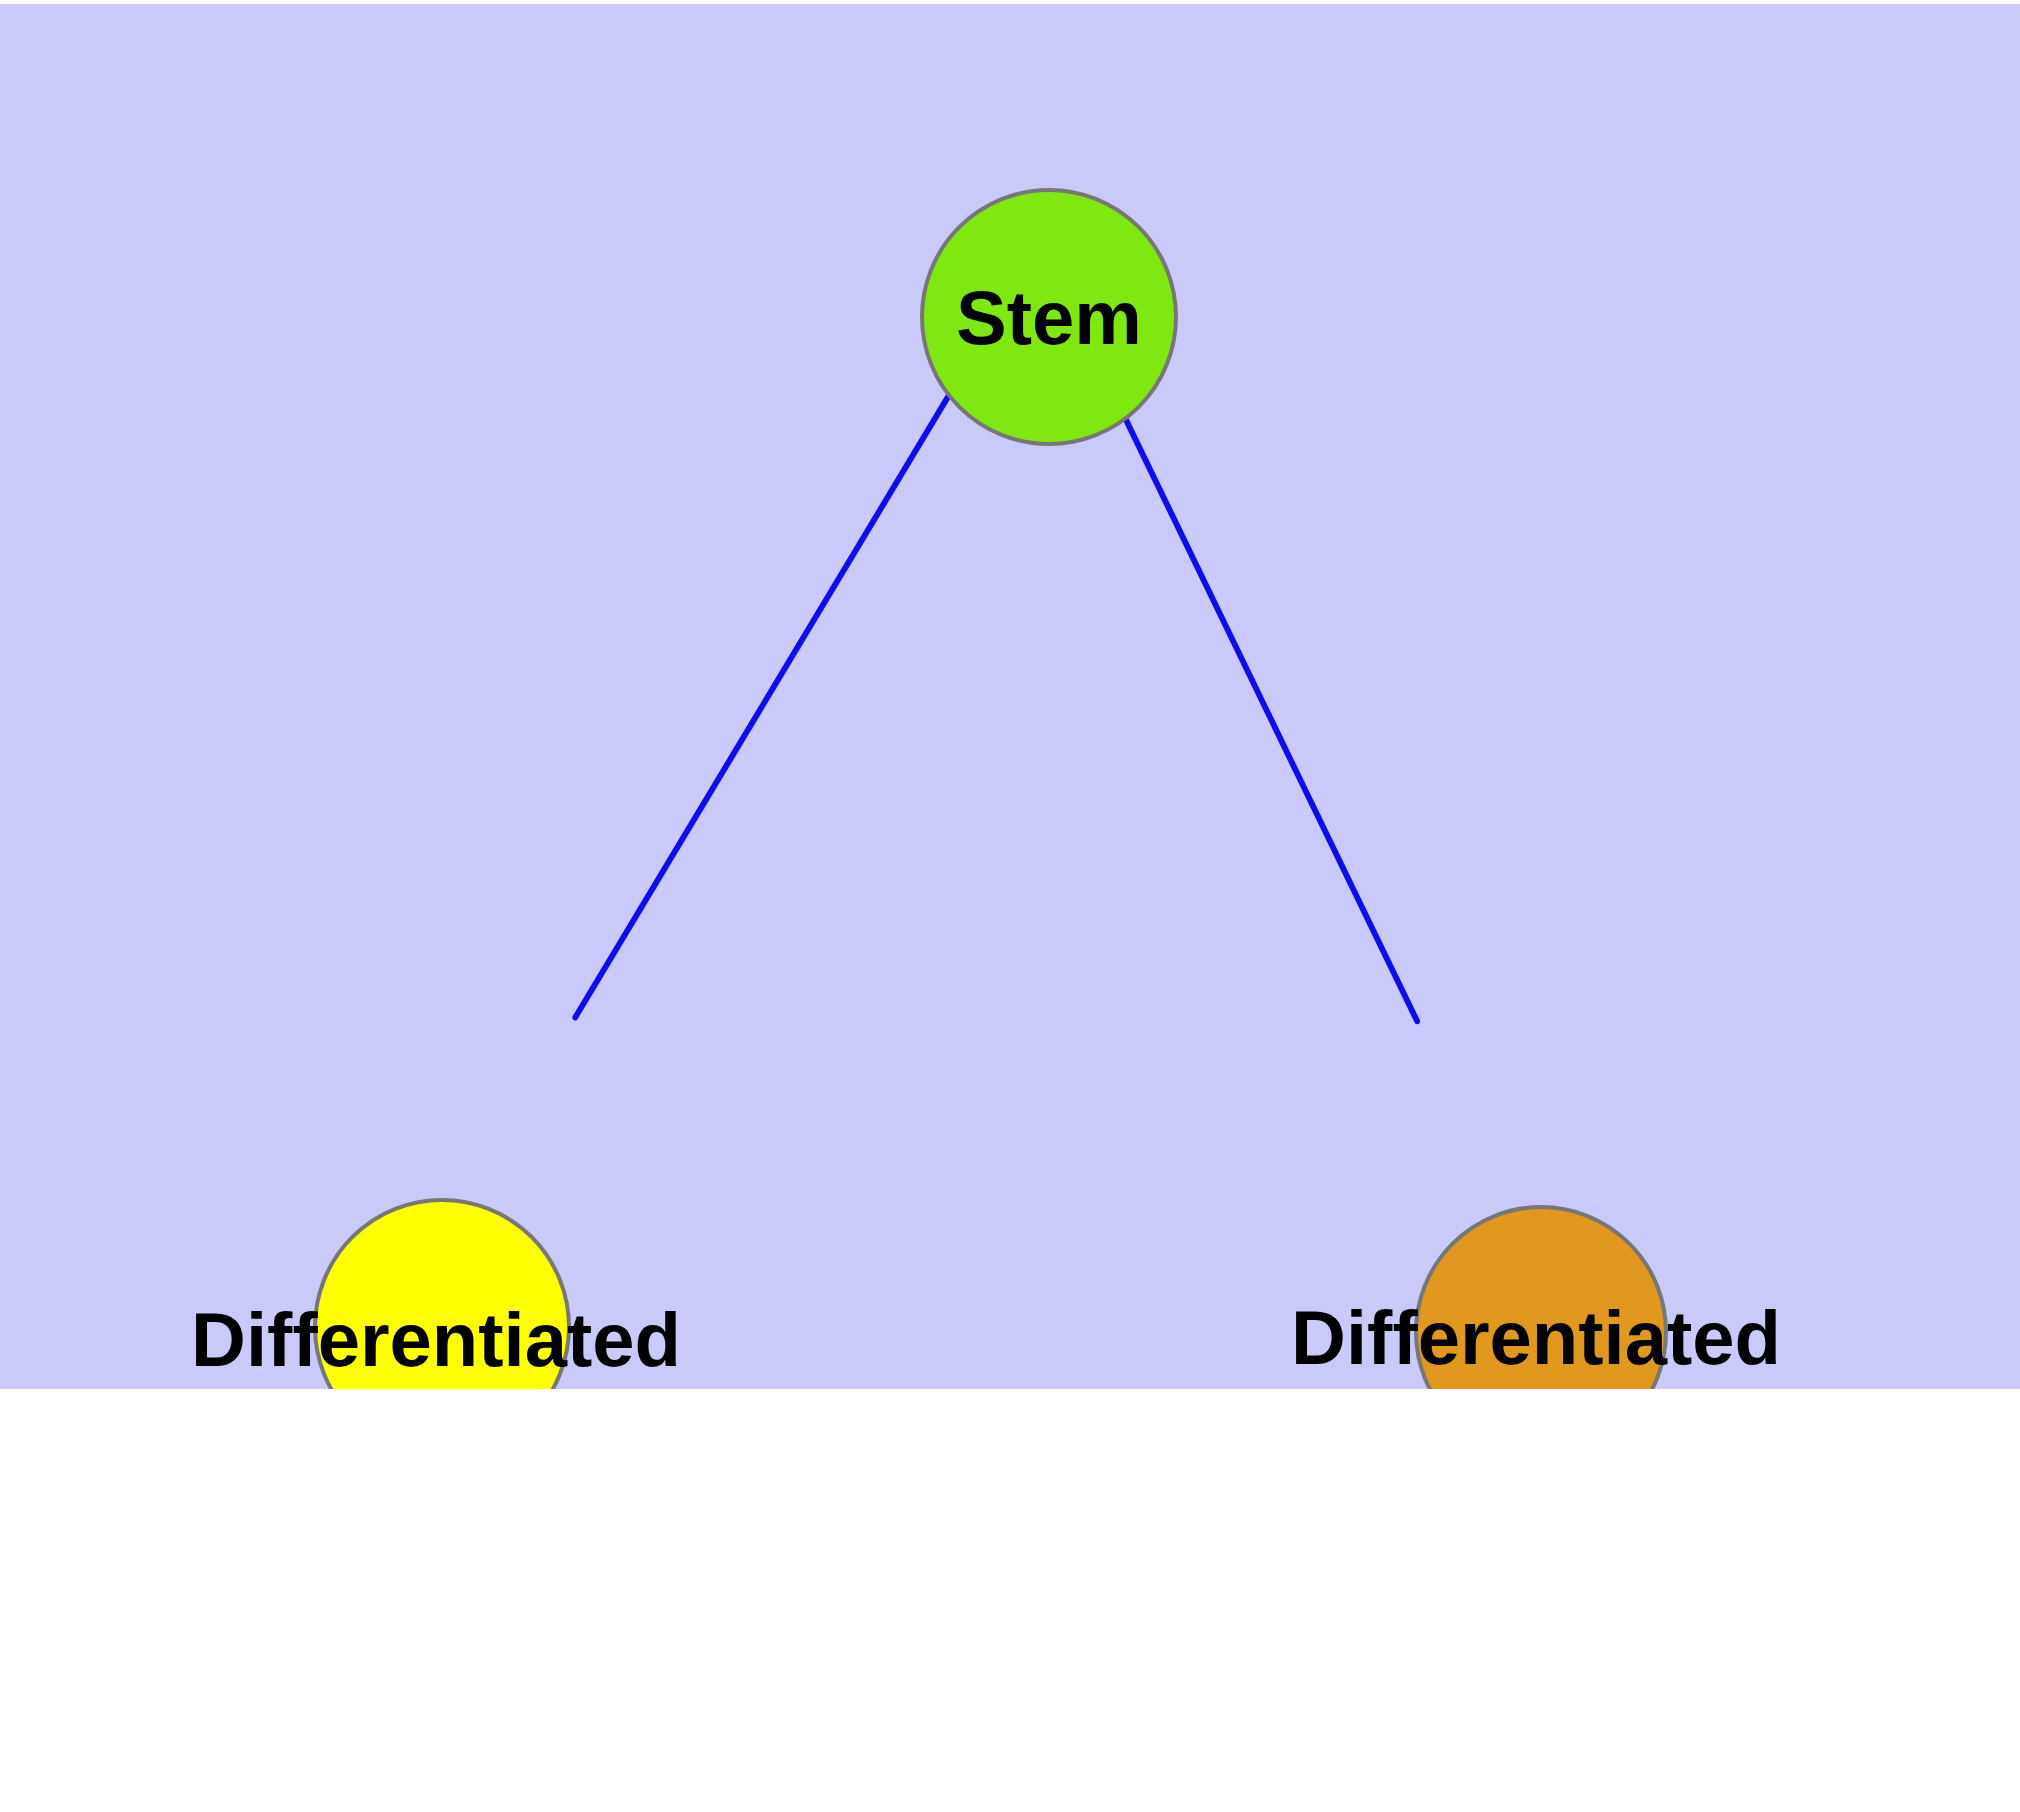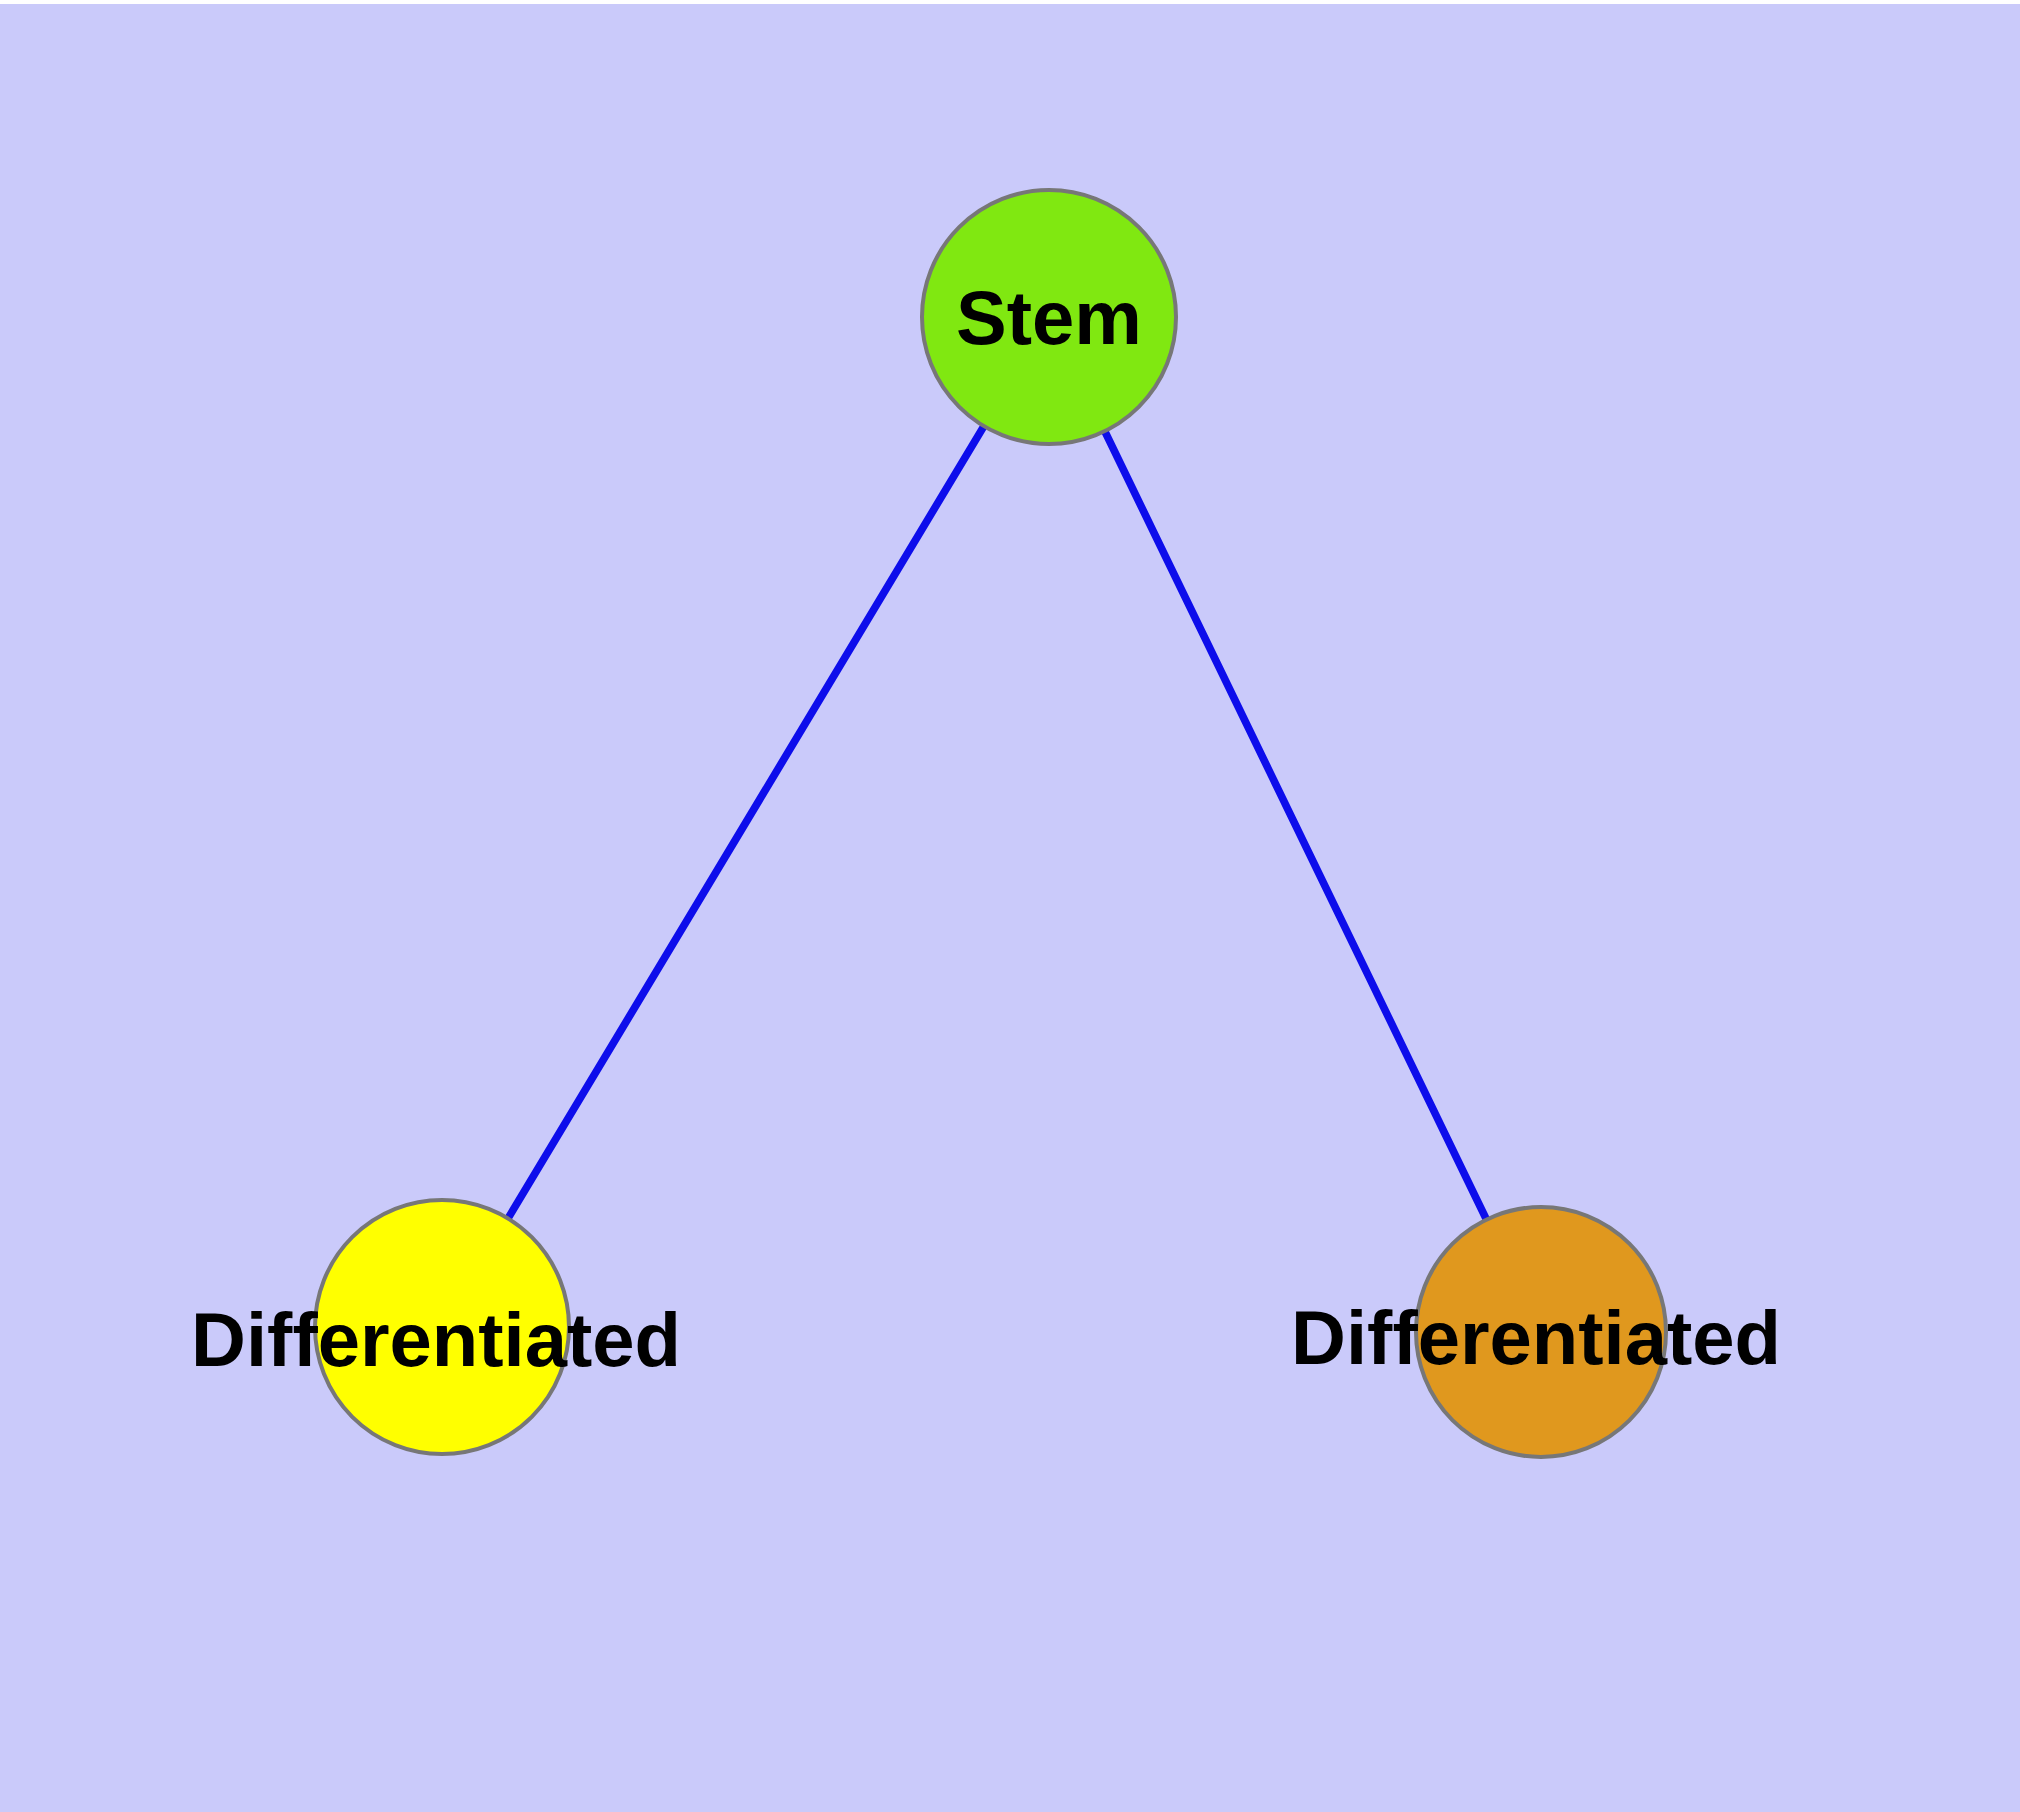--- a/index.html
+++ b/index.html
@@ -2,21 +2,21 @@
 <html style="--bg-color: #cacafa; --strip-color: #ffffff; --edge-color: #0d0deb; --border-color: #777777; --label-color: #000000;font-size:13.6px"><head>
 <meta charset="utf-8">
 <style>
   html, body {
     margin: 0;
     padding: 0;
   }
   .stage {
     position: relative;
     width: 2021px;
-    height: 1812px;
+    height: 1389px;
     background: var(--bg-color, #cacafa);
     overflow: hidden;
     font-family: "Liberation Sans", "DejaVu Sans", sans-serif;
   }
   .top-strip {
     position: absolute;
     left: 0; top: 0;
     width: 100%;
     height: 4.2px;
     background: var(--strip-color, #ffffff);

